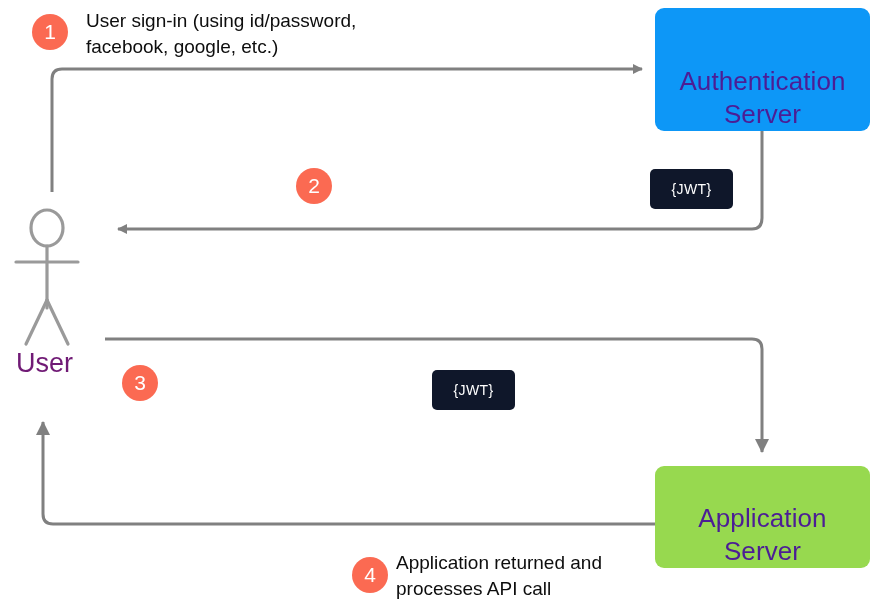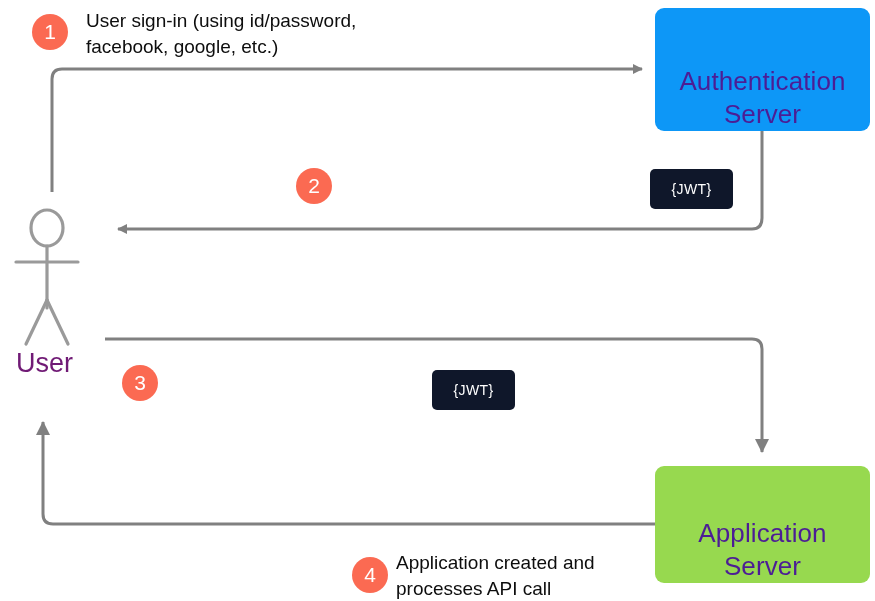--- a/index.html
+++ b/index.html
@@ -41,21 +41,21 @@
     left: 655px;
     top: 8px;
     width: 215px;
     height: 123px;
     background: #0d97f7;
   }
   #app-server {
     left: 655px;
     top: 466px;
     width: 215px;
-    height: 117px;
+    height: 102px;
     background: #97d94f;
   }
   .step-badge {
     position: absolute;
     width: 36px;
     height: 36px;
     border-radius: 50%;
     background: #fb6a52;
     color: #ffffff;
     font-size: 21px;
@@ -159,16 +159,16 @@
   <div class="step-text" id="step1-text">User sign-in (using id/password,
 facebook, google, etc.)</div>
 
   <div class="step-badge" id="step2-badge">2</div>
   <div class="jwt-chip" id="jwt-chip-2">{JWT}</div>
 
   <div class="step-badge" id="step3-badge">3</div>
   <div class="jwt-chip" id="jwt-chip-3">{JWT}</div>
 
   <div class="step-badge" id="step4-badge">4</div>
-  <div class="step-text" id="step4-text">Application created and
+  <div class="step-text" id="step4-text">Application returned and
 processes API call</div>
 
 </div>
 
 </body></html>

